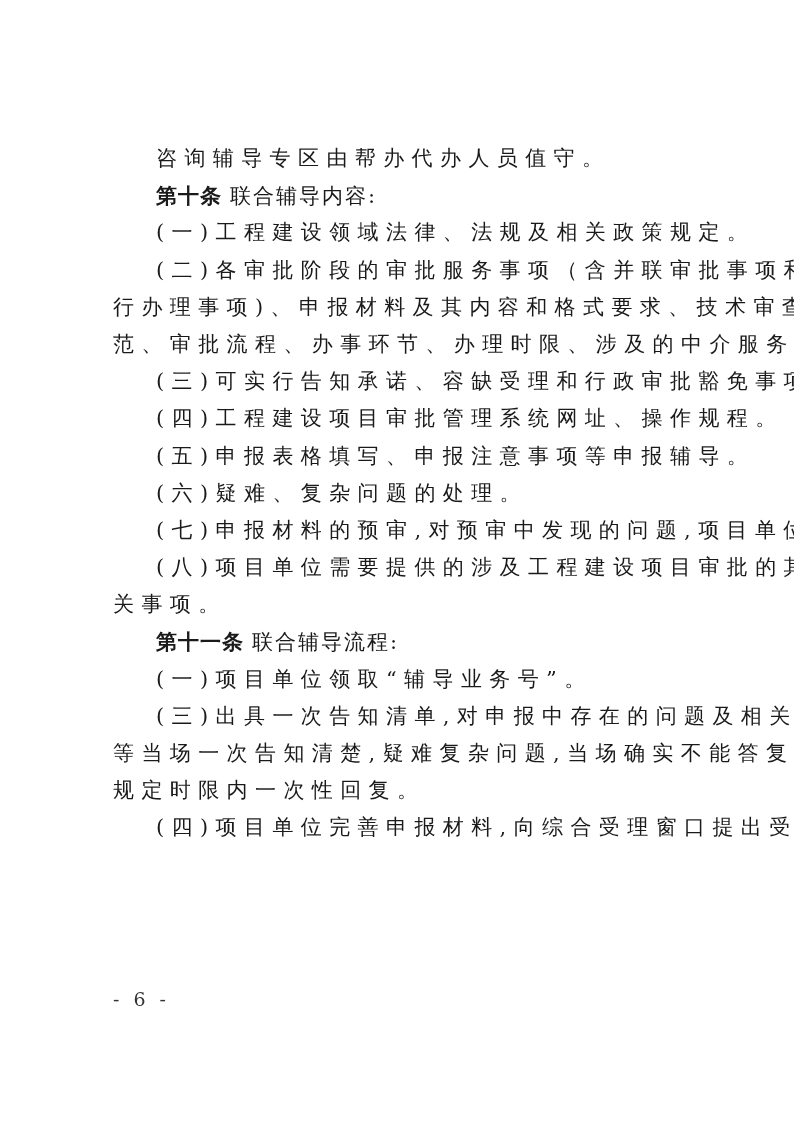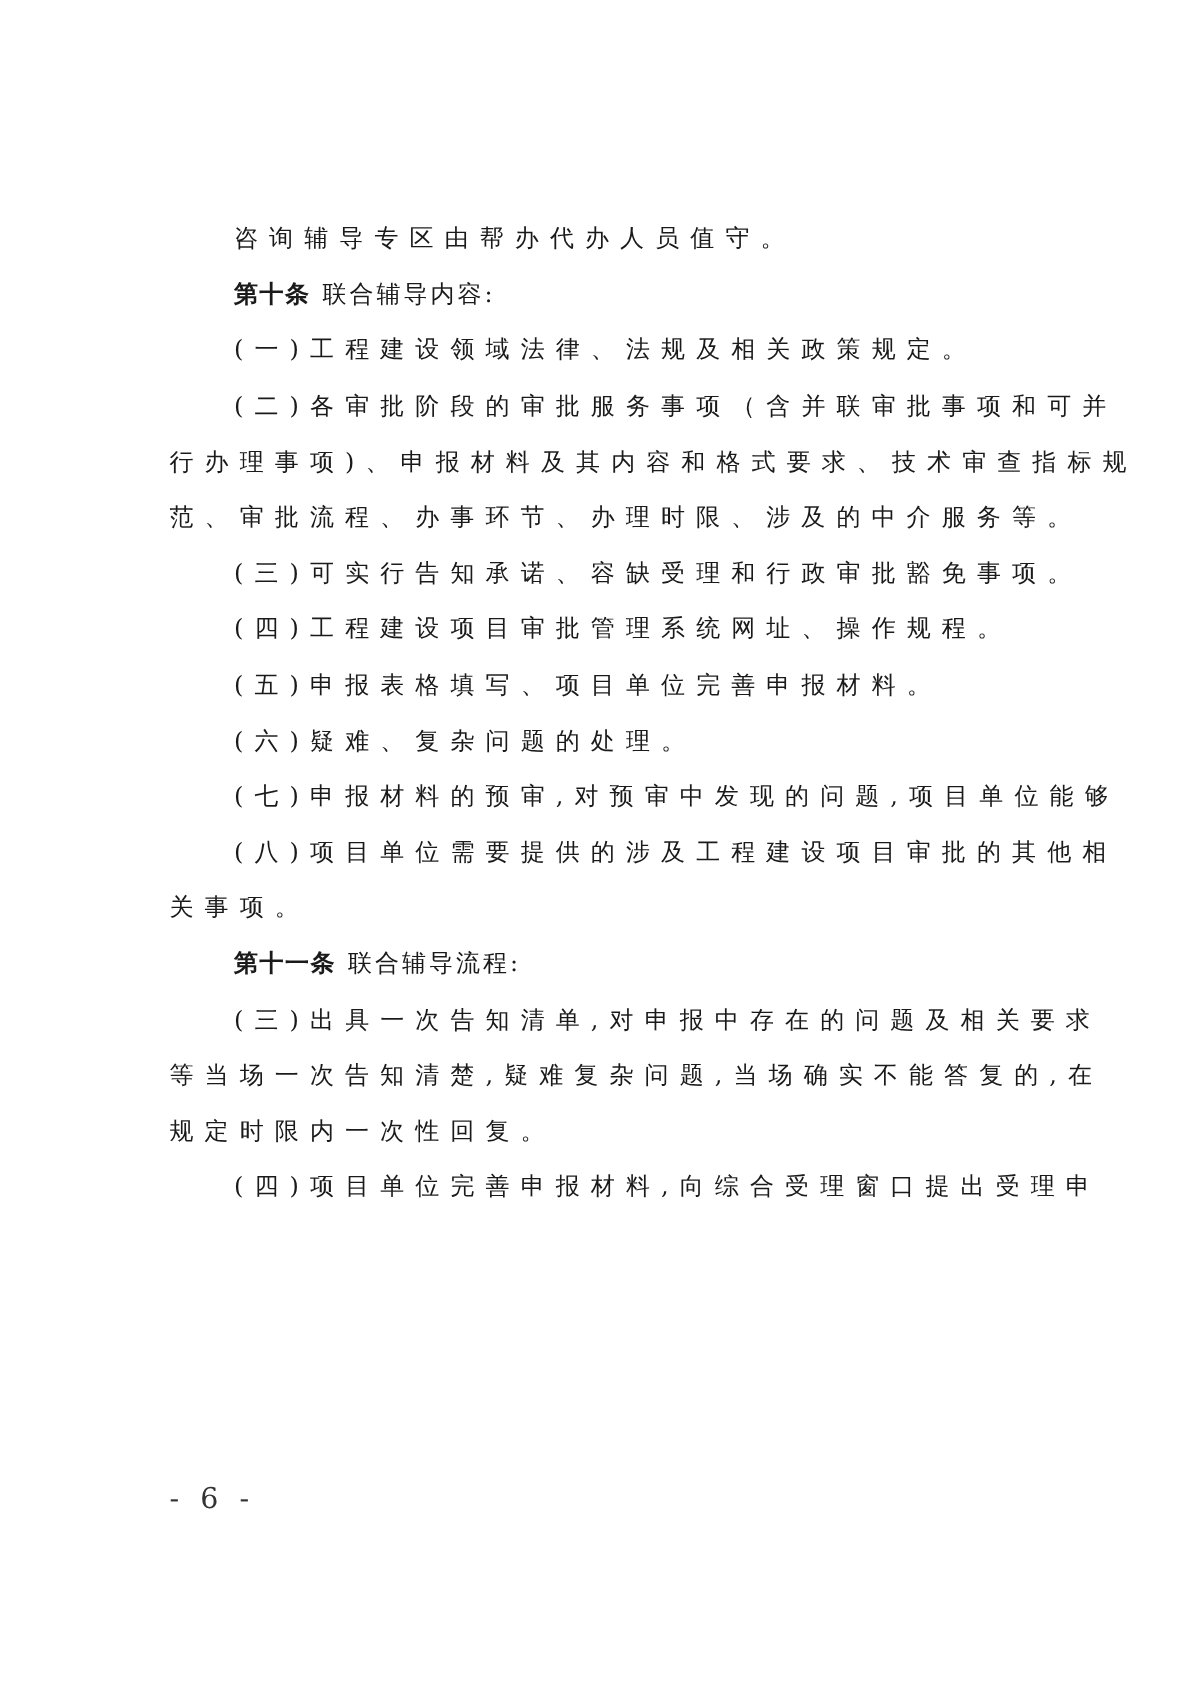--- a/index.html
+++ b/index.html
@@ -17,21 +17,21 @@
   }
   .page {
     position: absolute;
     left: 113px;
     top: 140px;
     width: 575px;
   }
   .line {
     height: 37.2px;
     line-height: 37.2px;
-    font-size: 16px;
+    font-size: 21px;
     letter-spacing: 7.4px;
     white-space: nowrap;
     overflow: visible;
   }
   .indent { padding-left: 43px; }
   .heading-strong {
     font-family: Liberation Sans, sans-serif;
     font-weight: bold;
     letter-spacing: 1px;
     margin-right: 8px;
@@ -54,27 +54,28 @@
   <div class="line indent">咨询辅导专区由帮办代办人员值守。</div>
   <div class="line indent">
     <span class="heading-strong">第十条</span><span class="heading-rest">联合辅导内容:</span>
   </div>
   <div class="line indent">(一)工程建设领域法律、法规及相关政策规定。</div>
   <div class="line indent">(二)各审批阶段的审批服务事项（含并联审批事项和可并</div>
   <div class="line">行办理事项)、申报材料及其内容和格式要求、技术审查指标规</div>
   <div class="line">范、审批流程、办事环节、办理时限、涉及的中介服务等。</div>
   <div class="line indent">(三)可实行告知承诺、容缺受理和行政审批豁免事项。</div>
   <div class="line indent">(四)工程建设项目审批管理系统网址、操作规程。</div>
-  <div class="line indent">(五)申报表格填写、项目单位完善申报材料。</div>
+  <div class="line indent">(五)申报表格填写、申报注意事项等申报辅导。</div>
   <div class="line indent">(六)疑难、复杂问题的处理。</div>
   <div class="line indent">(七)申报材料的预审,对预审中发现的问题,项目单位能够</div>
   <div class="line indent">(八)项目单位需要提供的涉及工程建设项目审批的其他相</div>
   <div class="line">关事项。</div>
   <div class="line indent">
     <span class="heading-strong">第十一条</span><span class="heading-rest">联合辅导流程:</span>
   </div>
+  <div class="line indent">(一)项目单位领取“辅导业务号”。</div>
   <div class="line indent">(三)出具一次告知清单,对申报中存在的问题及相关要求</div>
   <div class="line">等当场一次告知清楚,疑难复杂问题,当场确实不能答复的,在</div>
   <div class="line">规定时限内一次性回复。</div>
   <div class="line indent">(四)项目单位完善申报材料,向综合受理窗口提出受理申</div>
 </div>
 
 <div class="page-number">- 6 -</div>
 
 </body></html>

